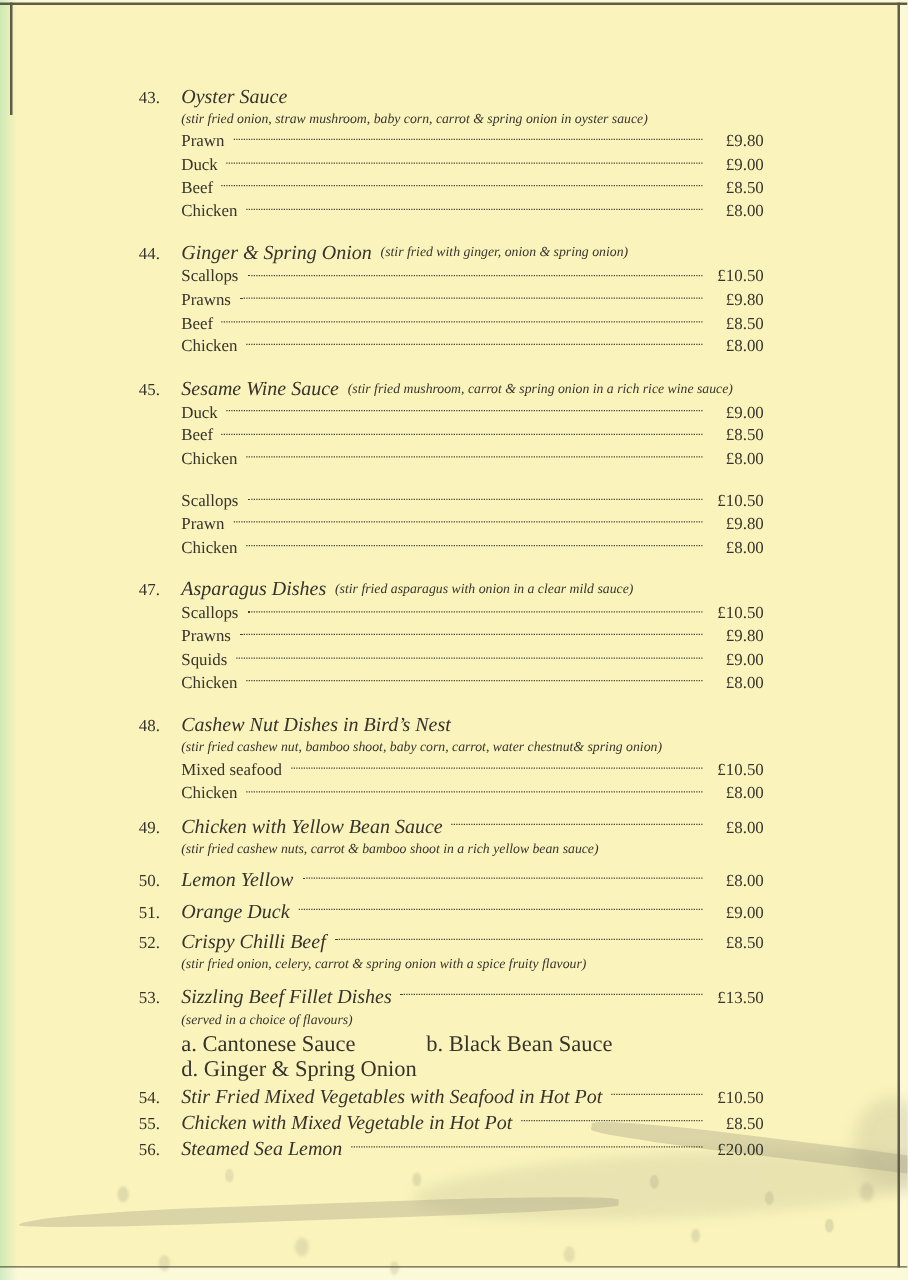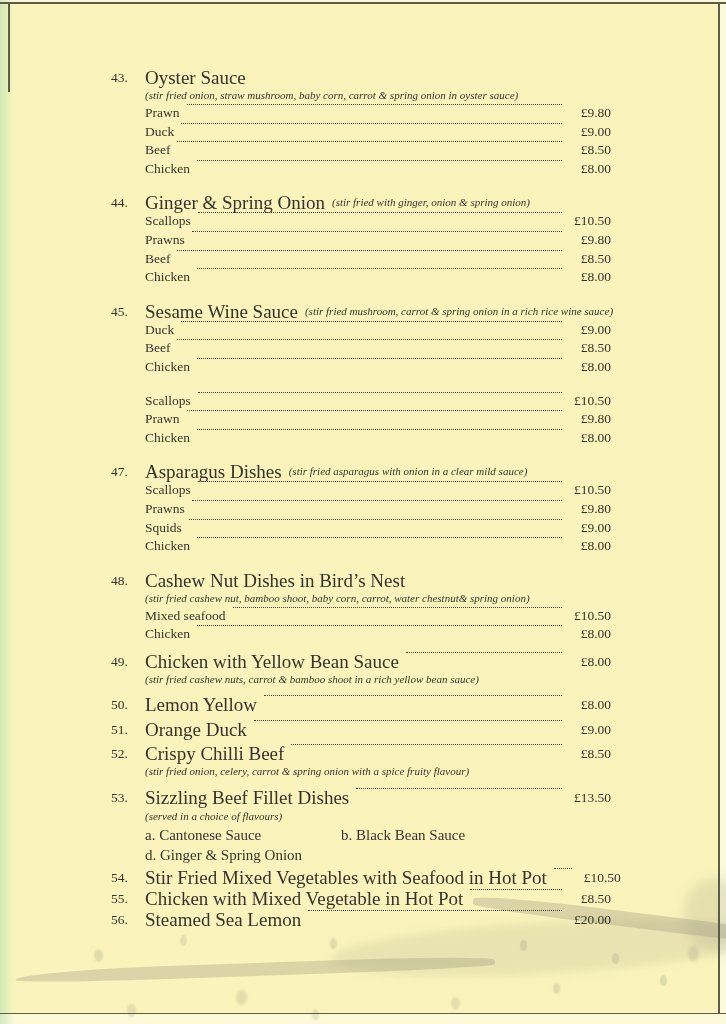--- a/index.html
+++ b/index.html
@@ -33,30 +33,30 @@
       612px 953px 1px 0   rgba(166,161,132,.28),
       128px 1005px 2px 1px rgba(166,161,132,.26),
       312px 1009px 2px 0  rgba(166,161,132,.26),
       690px 948px 3px 2px rgba(166,161,132,.28),
       660px 975px 1px 0   rgba(166,161,132,.30),
       520px 940px 1px 0   rgba(166,161,132,.28),
       180px 935px 1px 0   rgba(166,161,132,.24);}
 
   .content{position:absolute;left:111px;top:68px;right:115px;z-index:5;}
   .sec{margin:0;}
-  .row{display:flex;align-items:flex-start;line-height:18.6px;font-size:13.5px;}
+  .row{display:flex;align-items:center;line-height:18.6px;font-size:13.5px;}
   .head{line-height:19px;}
   .num{flex:none;width:34px;}
-  .title{flex:none;font-size:19px;}
+  .title{flex:none;font-size:16px;font-style:italic;}
   .name{flex:none;}
   .idesc{flex:none;font-style:italic;font-size:11px;margin-left:7px;}
   .desc{font-style:italic;font-size:11px;line-height:17px;margin-left:34px;}
   .leader{flex:1 1 auto;min-width:18px;border-bottom:1.5px dotted #45413a;margin:0 5px 3px 7px;}
   .price{flex:none;min-width:44px;text-align:right;}
-  .options{margin-left:34px;display:grid;grid-template-columns:196px auto;font-size:15px;line-height:20px;}
+  .options{margin-left:34px;display:grid;grid-template-columns:196px auto;font-size:18px;line-height:20px;}
 </style>
 </head>
 <body>
 
 <div class="page-bg"></div>
 <div class="edge-green"></div>
 <div class="wm leaf1"></div>
 <div class="wm leaf2"></div>
 <div class="wm wave"></div>
 <div class="wm smudge"></div>

